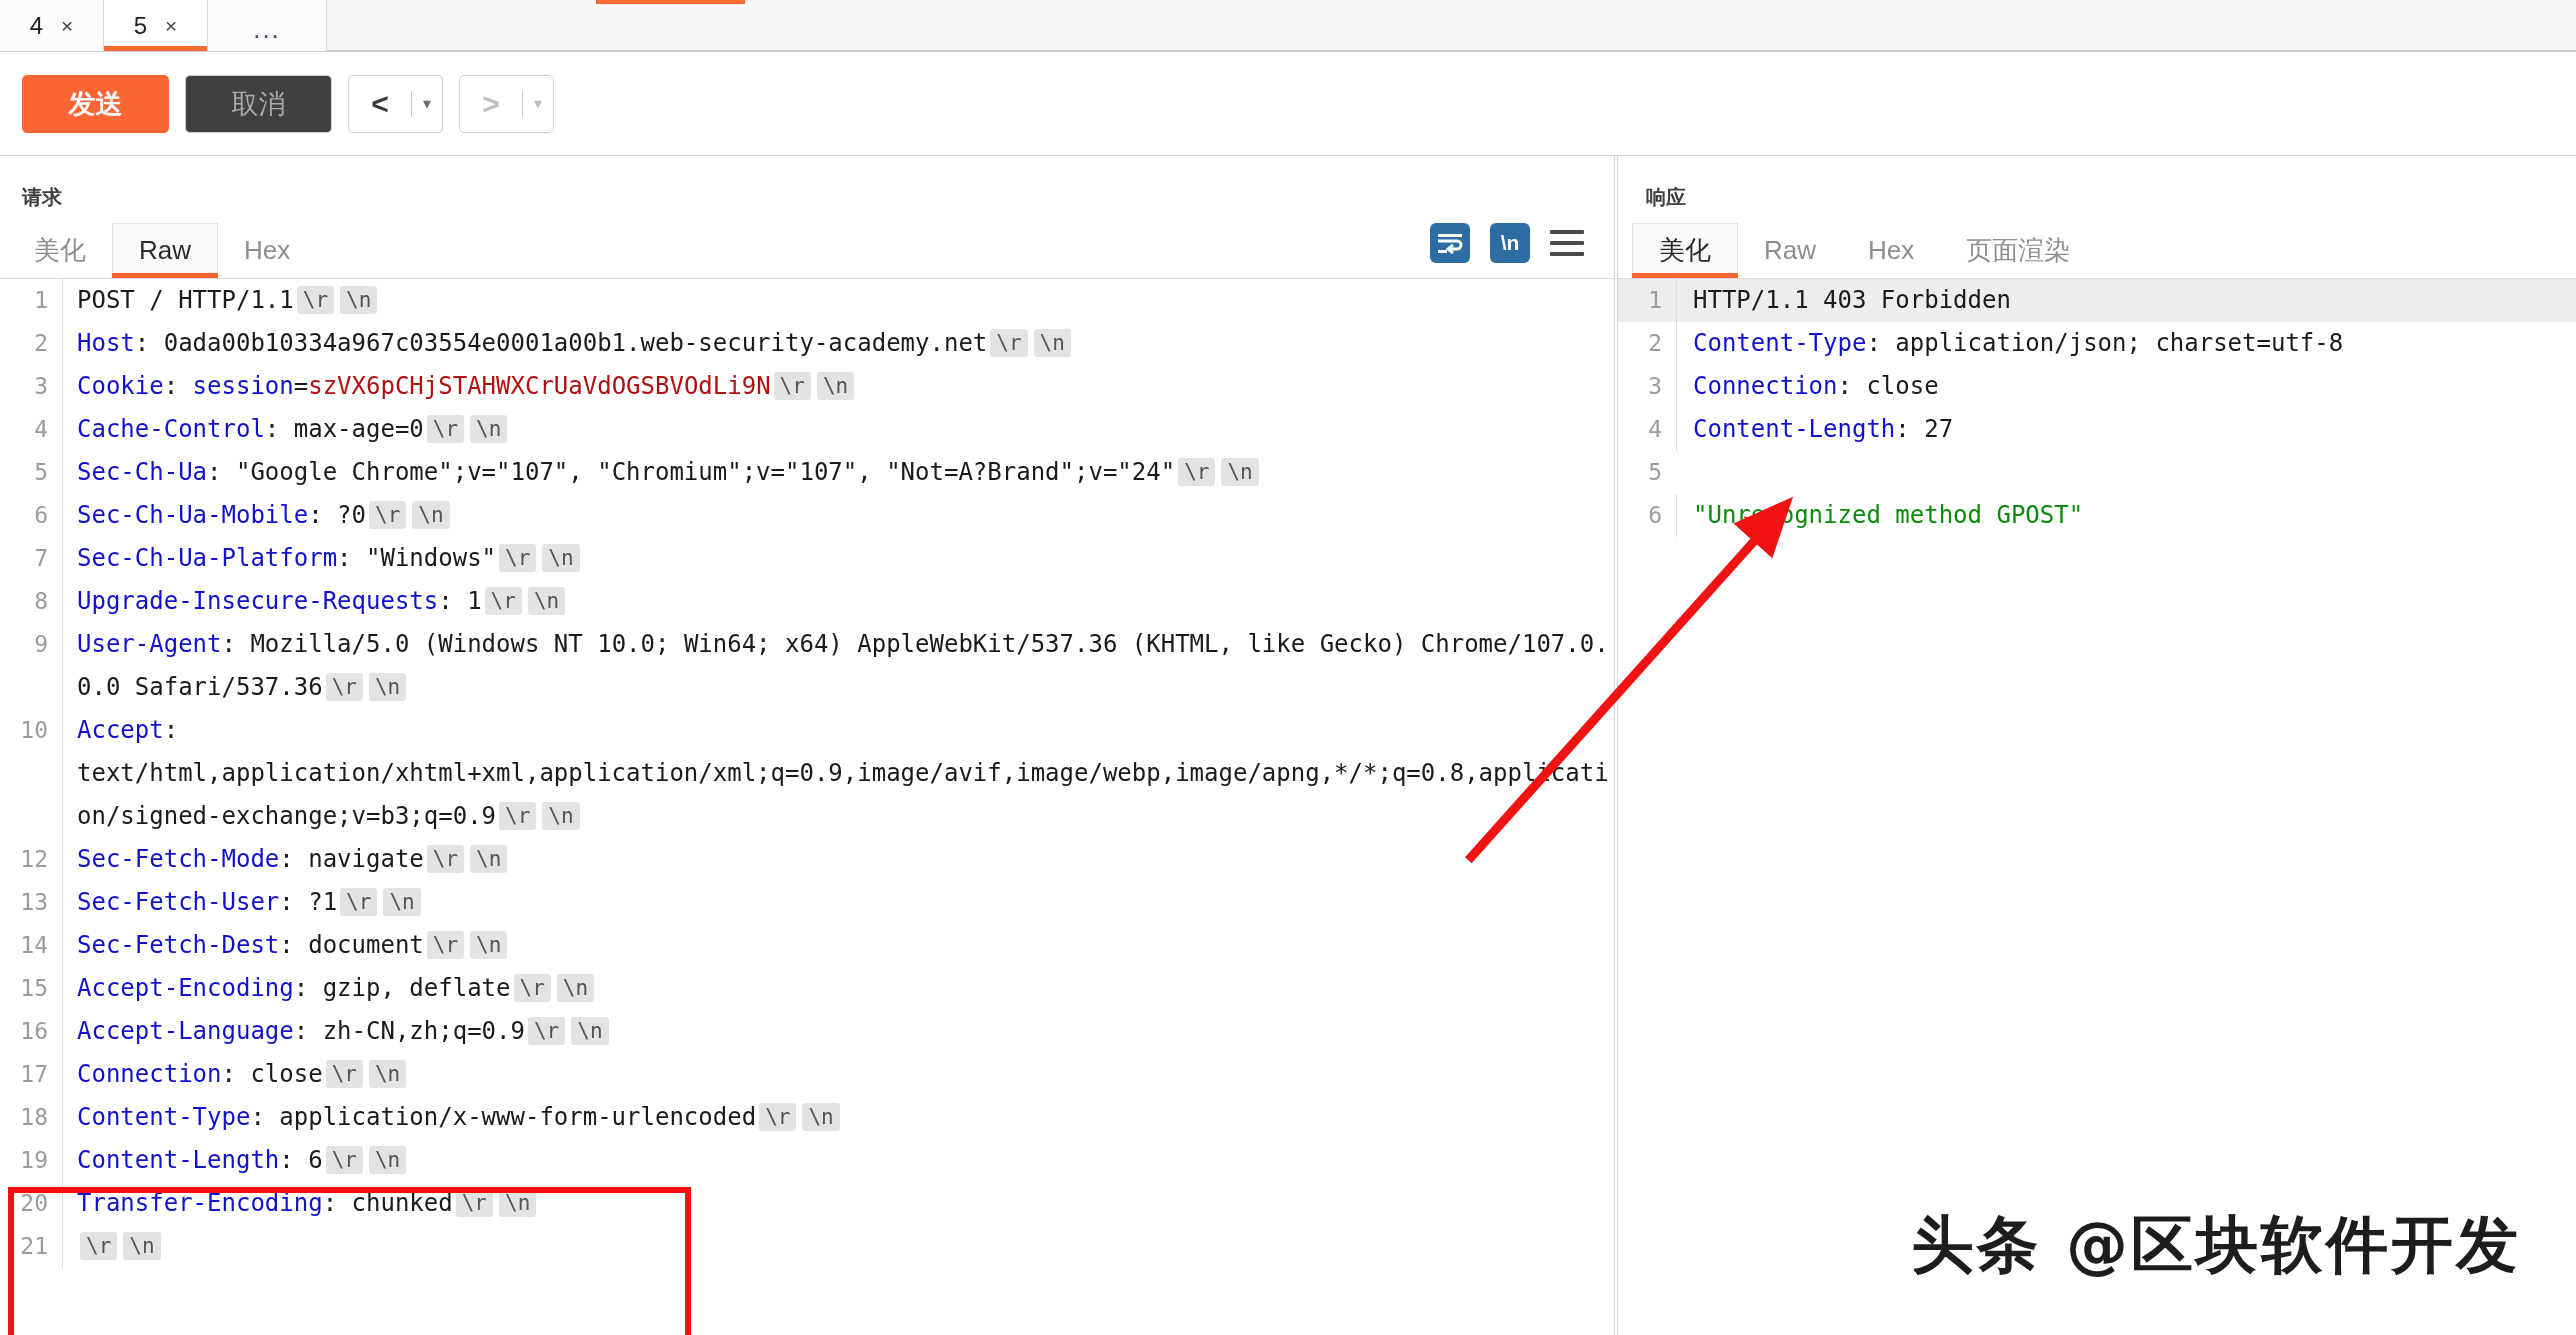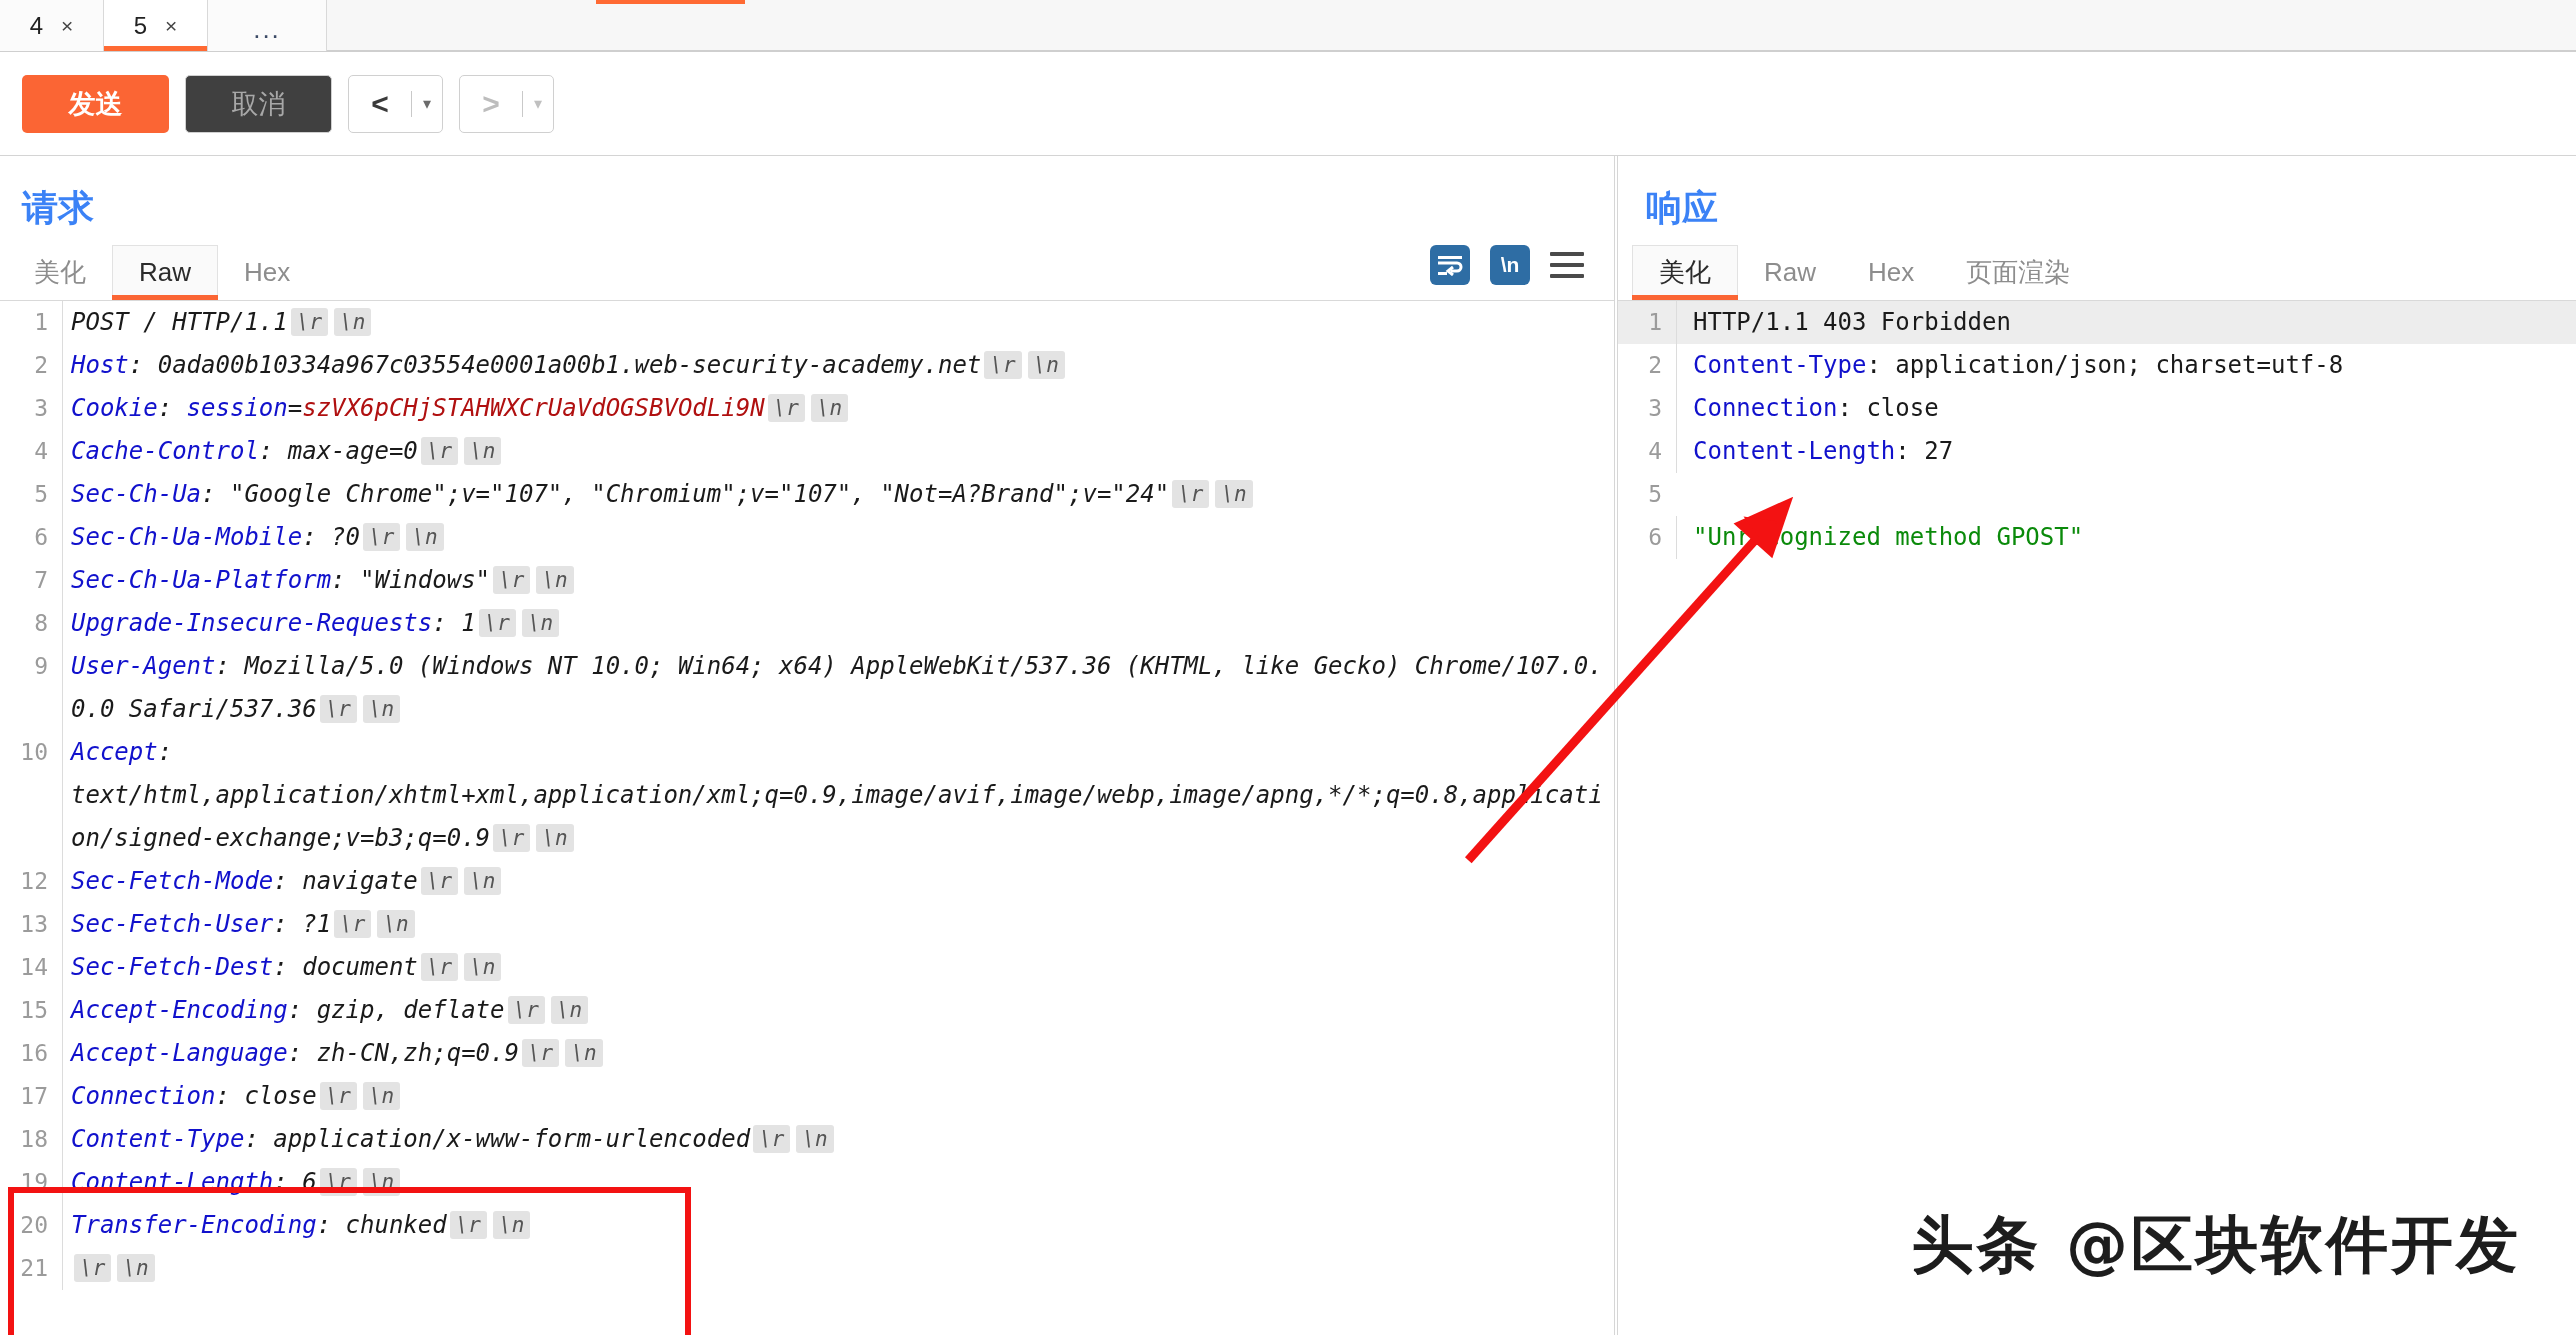--- a/index.html
+++ b/index.html
@@ -105,22 +105,22 @@
     position: absolute; left: 0; top: 156px;
     width: 2576px; height: 1179px;
     display: flex;
   }
   .panel-left  { width: 1614px; position: relative; background: #fff; }
   .vdivider    { width: 4px; background: #ffffff; border-left: 1px solid #d6d6d6;
                  border-right: 1px solid #d6d6d6; }
   .panel-right { flex: 1; position: relative; background: #fff; }
 
   .panel-title {
-    color: #3b82f6;
-    font-size: 36px;
+    color: #404040;
+    font-size: 20px;
     font-weight: bold;
     padding: 28px 0 0 22px;
   }
   .panel-right .panel-title { padding-left: 28px; }
 
   .tabrow {
     display: flex; align-items: flex-start;
     height: 56px;
     margin-top: 12px;
     border-bottom: 1px solid #d9d9d9;
@@ -190,21 +190,21 @@
     user-select: none;
   }
   .panel-right .gut { width: 58px; min-width: 58px; }
   .ctxt {
     flex: 1;
     border-left: 1px solid #dcdcdc;
     padding-left: 16px;
     white-space: pre-wrap;
     word-break: break-all;
   }
-  .panel-left .ctxt { padding-left: 8px; font-style: italic; }
+  .panel-left .ctxt { padding-left: 14px; }
 
   .hk { color: #1111cc; text-align: right; }        
   .hv { color: #1a1a1a; }        
   .cv { color: #b01010; }        
   .green { color: #0a8a0a; }
   .nl {
     display: inline-block;
     background: #e3e3e3;
     color: #555555;
     border-radius: 3px;

